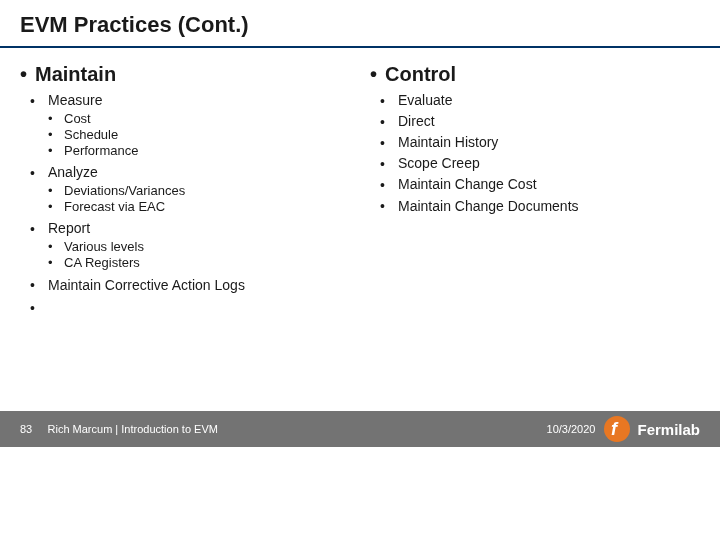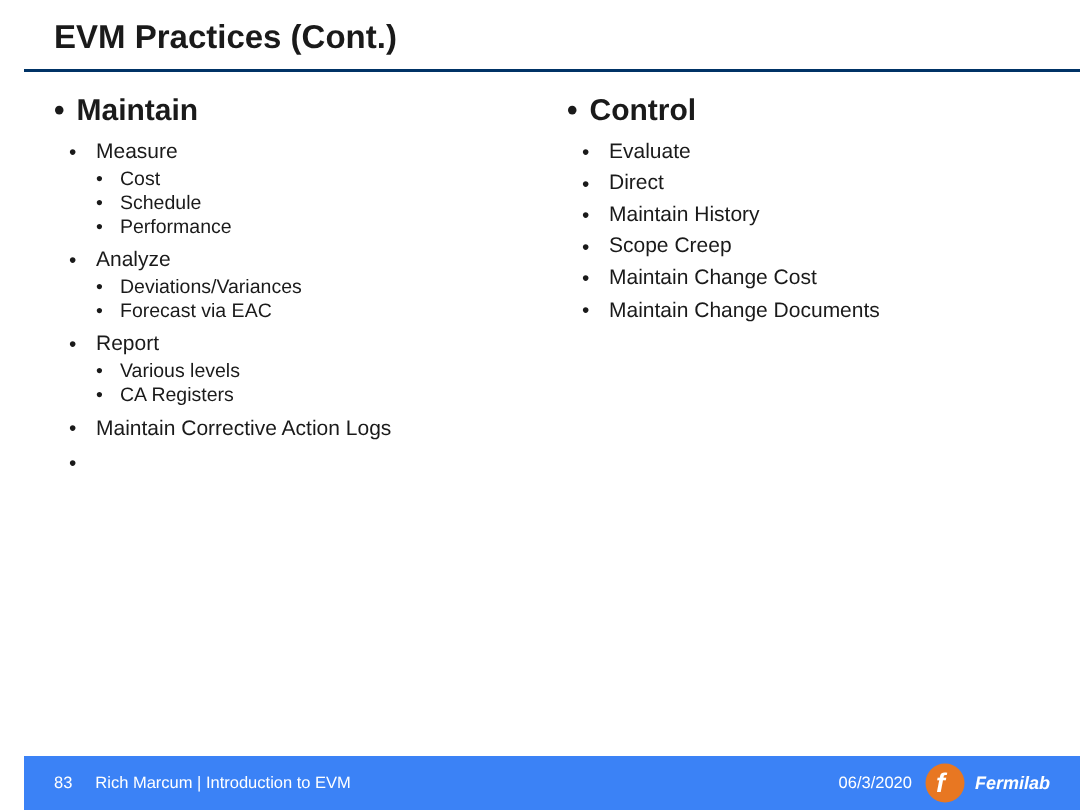--- a/index.html
+++ b/index.html
@@ -7,25 +7,24 @@
     body {
       width: 720px;
       height: 540px;
       font-family: Arial, sans-serif;
       background: #ffffff;
       overflow: hidden;
     }
 
     .slide {
       width: 720px;
-      height: 540px;
+      height: 447px;
       display: flex;
       flex-direction: column;
       background: #ffffff;
-      padding-left: 16px;
     }
 
     
     .header {
       background: #ffffff;
       padding: 12px 20px 8px 20px;
       border-bottom: 2px solid #003366;
     }
 
     .header-title {
@@ -103,21 +102,21 @@
       color: #1a1a1a;
       font-weight: bold;
     }
 
     .mb-4 { margin-bottom: 4px; }
     .mb-6 { margin-bottom: 6px; }
 
     
     .footer {
       height: 36px;
-      background: #3b82f6;
+      background: #737373;
       display: flex;
       align-items: center;
       justify-content: space-between;
       padding: 0 20px;
     }
 
     .footer-left {
       color: #ffffff;
       font-size: 11px;
     }
@@ -140,22 +139,21 @@
       gap: 6px;
     }
 
     .logo-icon {
       width: 28px;
       height: 28px;
     }
 
     .logo-text {
       color: #ffffff;
-      font-size: 12px;
-      font-style: italic;
+      font-size: 15px;
       font-weight: bold;
     }
   </style>
 </head>
 <body>
 
 <div class="slide">
 
   <div class="header">
     <span class="header-title">EVM Practices (Cont.)</span>
@@ -258,21 +256,21 @@
 
   </div>
 
   <div class="footer">
     <div class="footer-left">
       <span>83</span>
       &nbsp;&nbsp;&nbsp;
       <span>Rich Marcum | Introduction to EVM</span>
     </div>
     <div class="footer-right">
-      <span class="footer-date">06/3/2020</span>
+      <span class="footer-date">10/3/2020</span>
       <div class="fermilab-logo">
 
         <svg class="logo-icon" viewBox="0 0 28 28" xmlns="http://www.w3.org/2000/svg">
           <circle cx="14" cy="14" r="13" fill="#e87722"></circle>
           <text x="8" y="20" font-size="18" font-weight="bold" font-style="italic" fill="white" font-family="Arial">f</text>
         </svg>
         <span class="logo-text">Fermilab</span>
       </div>
     </div>
   </div>

